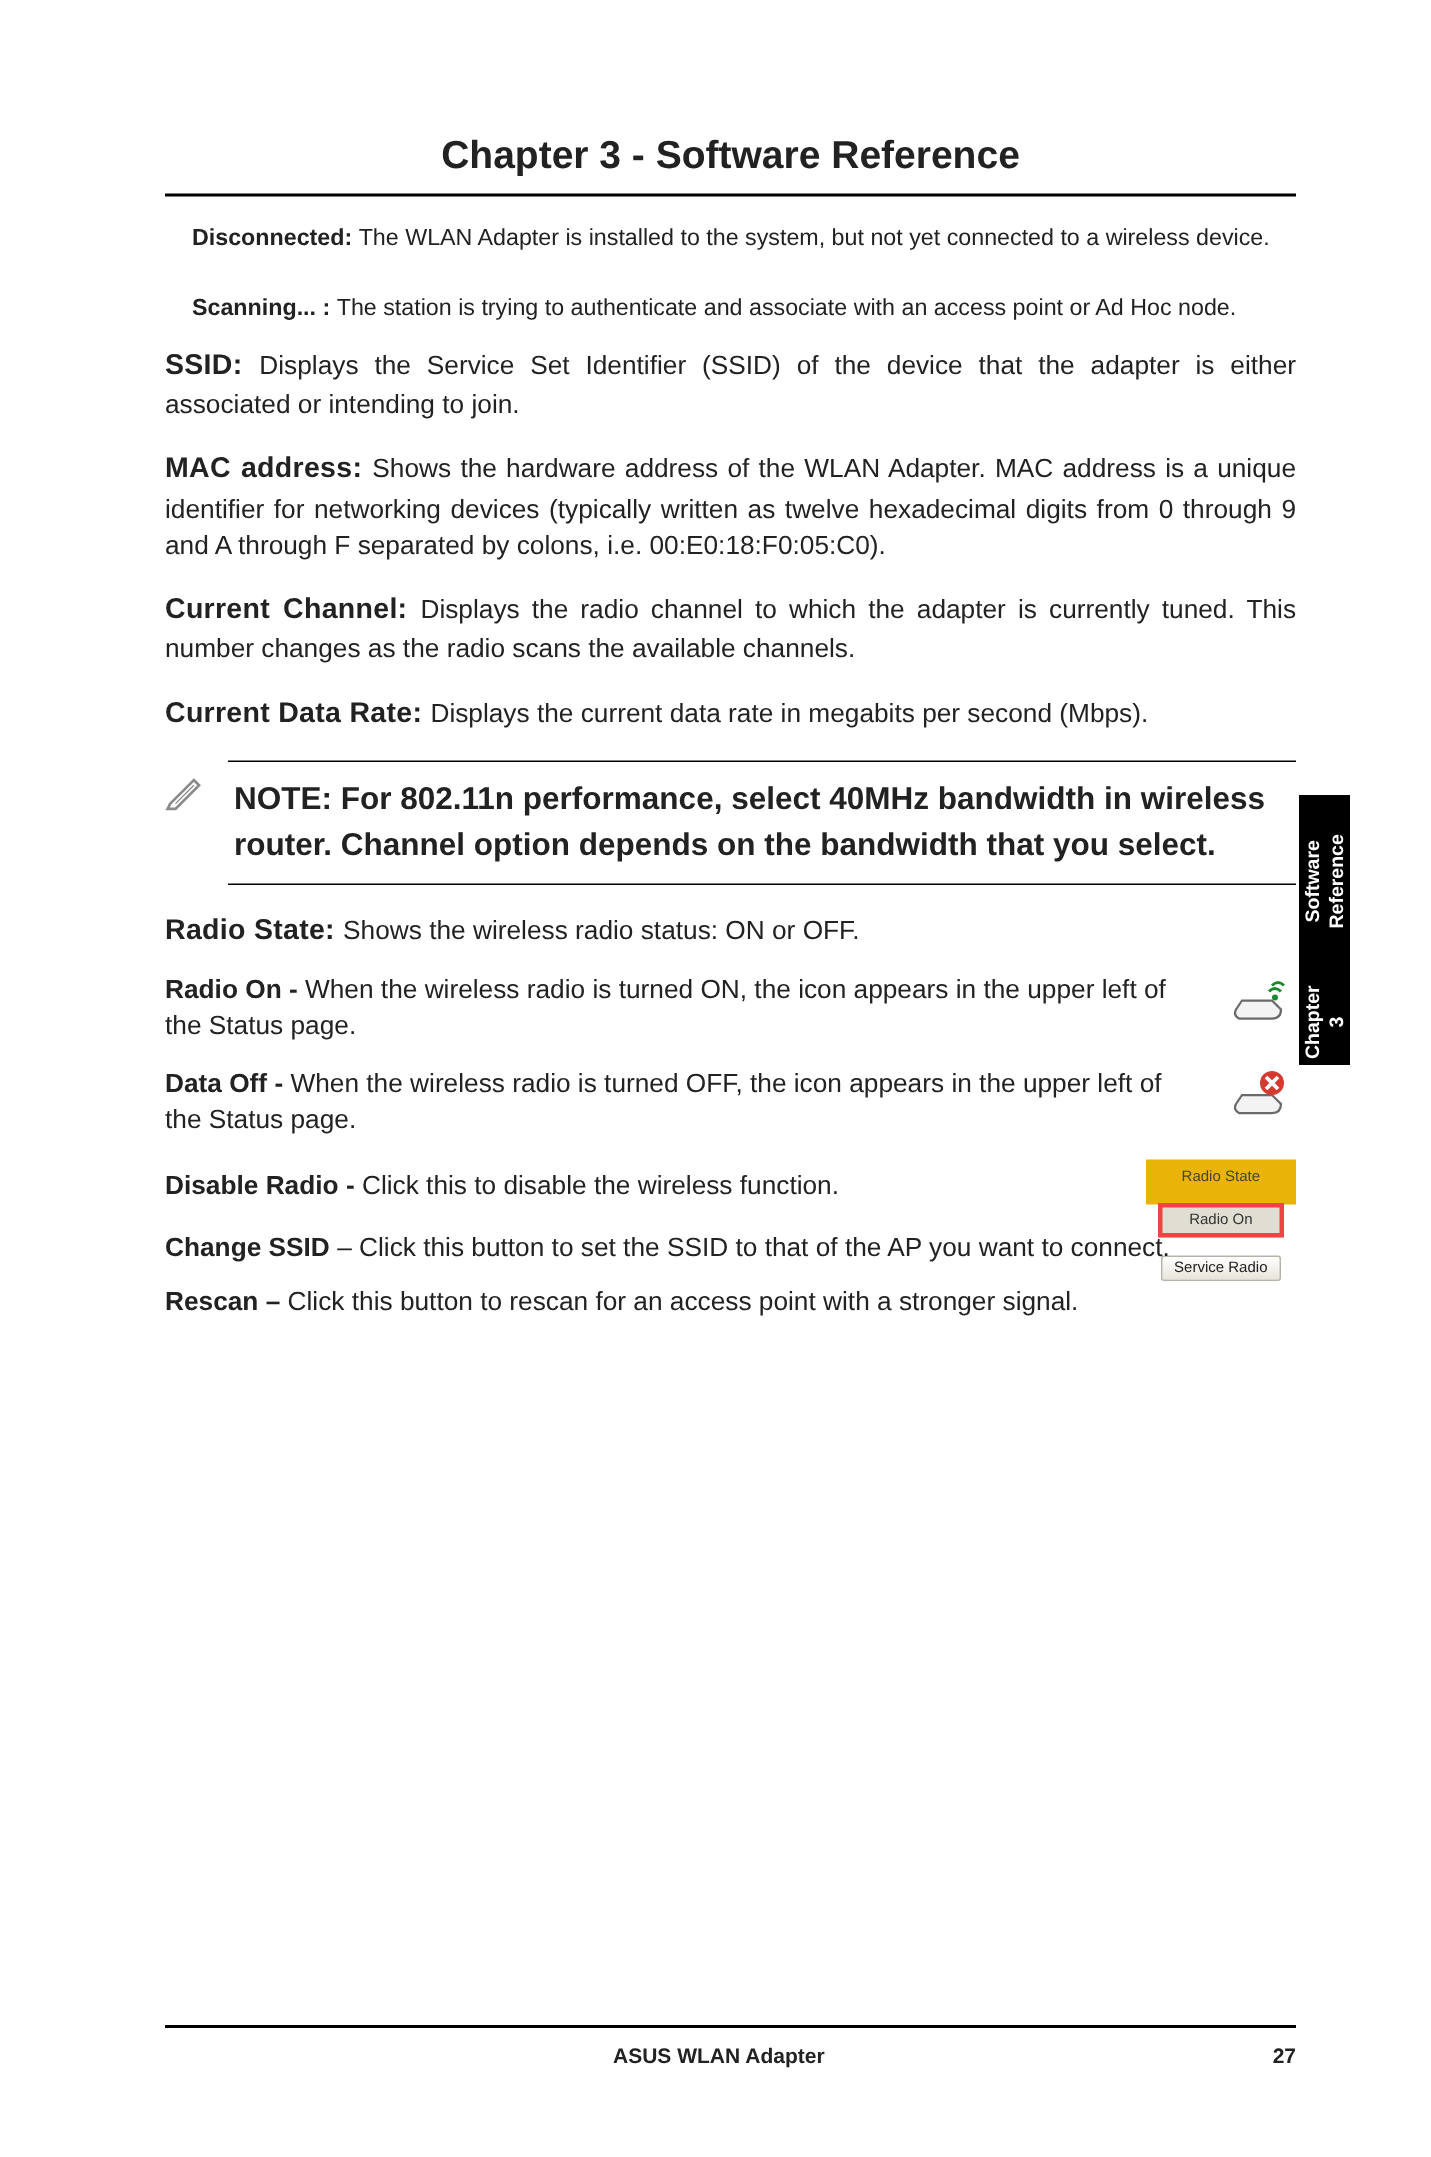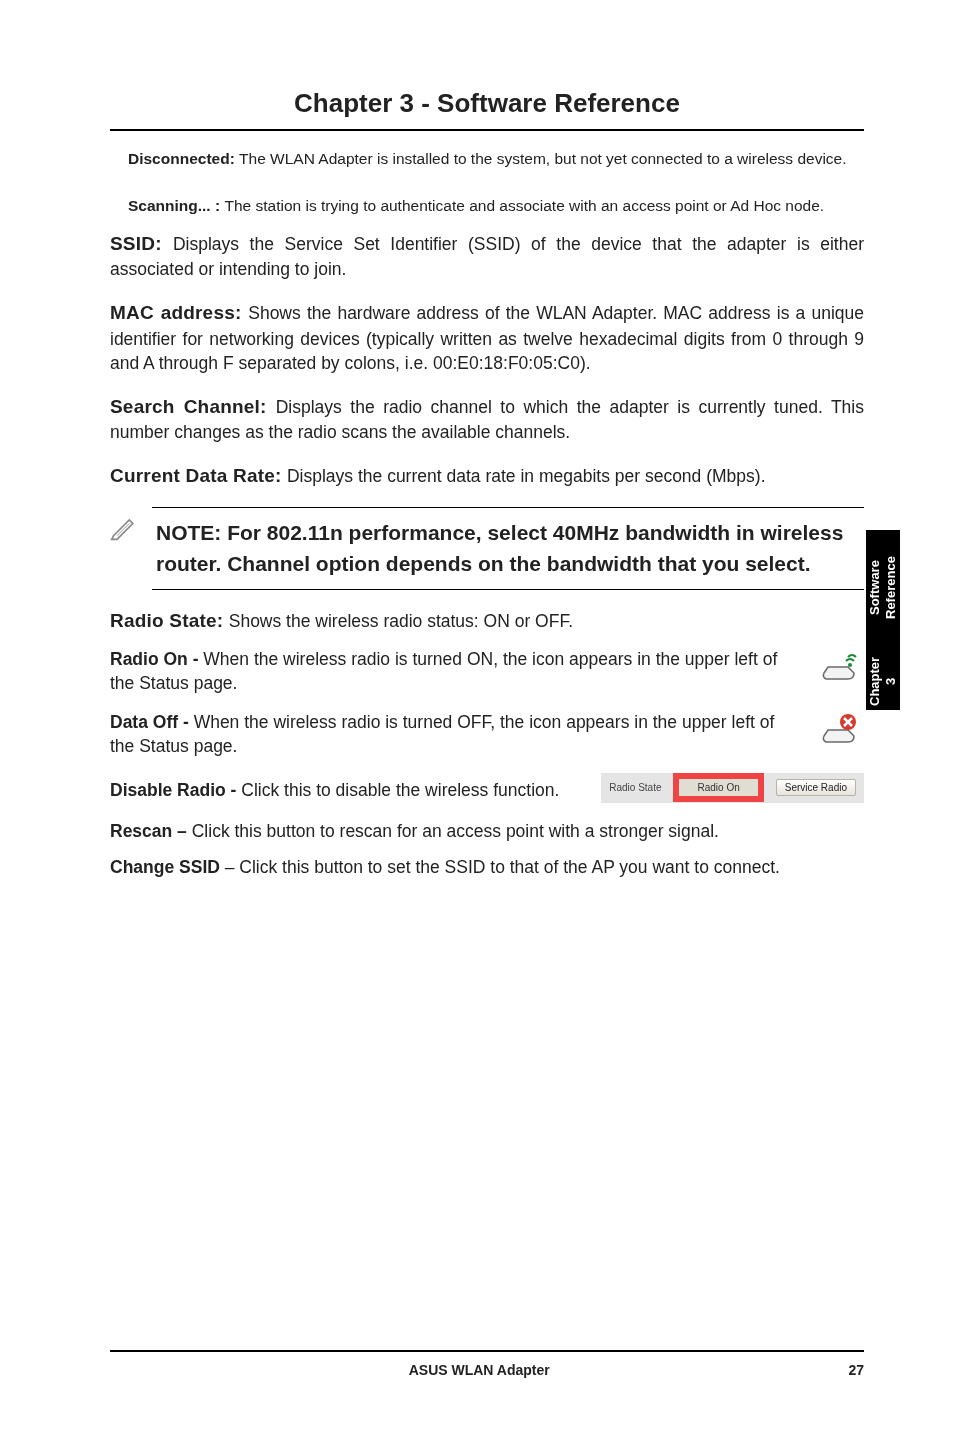--- a/index.html
+++ b/index.html
@@ -19,23 +19,23 @@
   .row-with-icon .text { flex: 1; font-size: 17.5px; line-height: 1.4; }
   .row-with-icon .ricon { width: 48px; flex: 0 0 48px; display: flex; justify-content: center; align-items: flex-start; }
   .side-tab { position: absolute; right: 54px; top: 530px; width: 34px; height: 180px; background: #000; color: #fff; display: flex; align-items: center; justify-content: center; writing-mode: vertical-rl; transform: rotate(180deg); font-size: 13px; line-height: 1.2; text-align: center; font-weight: 700; }
   .side-tab .l1 { display: block; }
   .footer { position: absolute; left: 110px; right: 90px; bottom: 60px; }
   .footer .hr { margin-bottom: 10px; }
   .footer-row { display: flex; justify-content: space-between; align-items: center; }
   .footer-row .ft { font-weight: 700; font-size: 14px; }
   .disable-row { display: flex; align-items: flex-end; gap: 18px; margin-bottom: 16px; }
   .disable-row .dtxt { flex: 1; font-size: 17.5px; line-height: 1.4; }
-  .radio-ui { display: flex; align-items: center; gap: 12px; background: #e5e5e5; padding: 6px 8px; height: 30px; }
+  .radio-ui { display: flex; align-items: center; gap: 12px; background: #eab308; padding: 6px 8px; height: 30px; flex-direction: column; }
   .radio-ui .lbl { font-size: 10px; color: #444; }
-  .radio-ui .val { font-size: 10px; color: #333; background: #e0ddd3; padding: 3px 18px; border: 6px solid #ef4444; }
+  .radio-ui .val { font-size: 10px; color: #333; background: #e0ddd3; padding: 3px 18px; border: 3px solid #ef4444; }
   .radio-ui .btn { font-size: 10px; background: linear-gradient(#fff,#e7e4da); border: 1px solid #b7b3a7; padding: 2px 8px; border-radius: 2px; }
   b { font-weight: 700; }
 </style>
 </head>
 <body>
 
 <div class="page">
 
   <h2 class="chapter-title">Chapter 3 - Software Reference</h2>
   <hr class="hr">
@@ -45,21 +45,21 @@
   </div>
 
   <div class="indent-block">
     <p><b>Scanning... : </b><span>The station is trying to authenticate and associate with an access point or Ad Hoc node.</span></p>
   </div>
 
   <p class="main-para"><span class="lead-lg">SSID: </span><span>Displays the Service Set Identifier (SSID) of the device that the adapter is either associated or intending to join.</span></p>
 
   <p class="main-para"><span class="lead-lg">MAC address: </span><span>Shows the hardware address of the WLAN Adapter. MAC address is a unique identifier for networking devices (typically written as twelve hexadecimal digits from 0 through 9 and A through F separated by colons, i.e. 00:E0:18:F0:05:C0).</span></p>
 
-  <p class="main-para"><span class="lead-lg">Search Channel: </span><span>Displays the radio channel to which the adapter is currently tuned. This number changes as the radio scans the available channels.</span></p>
+  <p class="main-para"><span class="lead-lg">Current Channel: </span><span>Displays the radio channel to which the adapter is currently tuned. This number changes as the radio scans the available channels.</span></p>
 
   <p class="main-para"><span class="lead-lg">Current Data Rate: </span><span>Displays the current data rate in megabits per second (Mbps).</span></p>
 
   <div class="note-box">
     <div class="note-icon">
       <svg viewBox="0 0 32 32" width="28" height="28">
         <path d="M4 26 L22 8 L26 12 L8 30 L2 30 Z" fill="none" stroke="#8a8a8a" stroke-width="2"></path>
         <line x1="6" y1="24" x2="20" y2="10" stroke="#8a8a8a" stroke-width="1"></line>
         <line x1="8" y1="26" x2="22" y2="12" stroke="#8a8a8a" stroke-width="1"></line>
       </svg>
@@ -97,23 +97,23 @@
 
   <div class="disable-row">
     <div class="dtxt"><b>Disable Radio - </b><span>Click this to disable the wireless function.</span></div>
     <div class="radio-ui">
       <span class="lbl">Radio State</span>
       <span class="val">Radio On</span>
       <span class="btn">Service Radio</span>
     </div>
   </div>
 
+  <p class="main-para" style="margin-bottom:12px;"><b>Change SSID</b><span> – Click this button to set the SSID to that of the AP you want to connect.</span></p>
+
   <p class="main-para" style="margin-bottom:12px;"><b>Rescan – </b><span>Click this button to rescan for an access point with a stronger signal.</span></p>
-
-  <p class="main-para" style="margin-bottom:12px;"><b>Change SSID</b><span> – Click this button to set the SSID to that of the AP you want to connect.</span></p>
 
 
   <div class="side-tab">
     <span class="l1">Chapter 3</span>&nbsp;&nbsp;<span class="l1">Software Reference</span>
   </div>
 
   <div class="footer">
     <hr class="hr">
     <div class="footer-row">
       <span></span>

